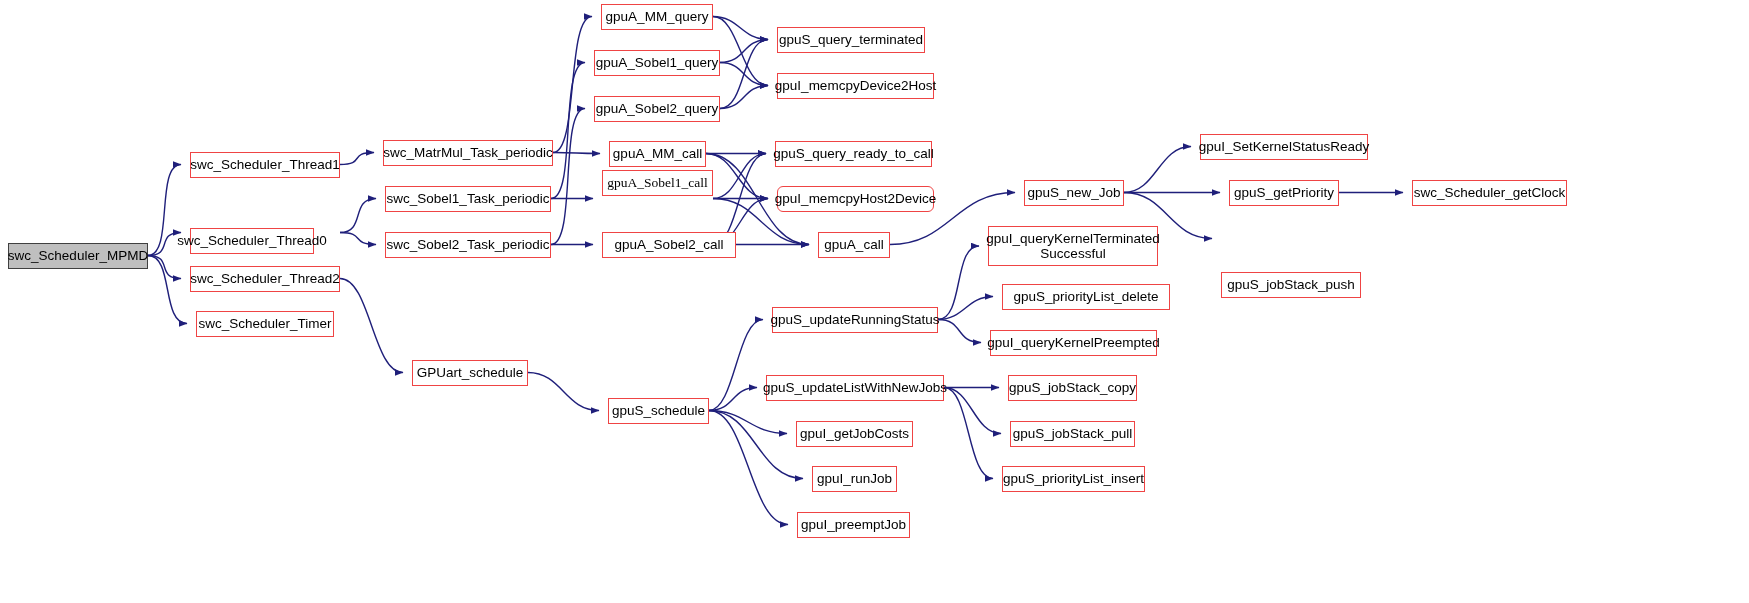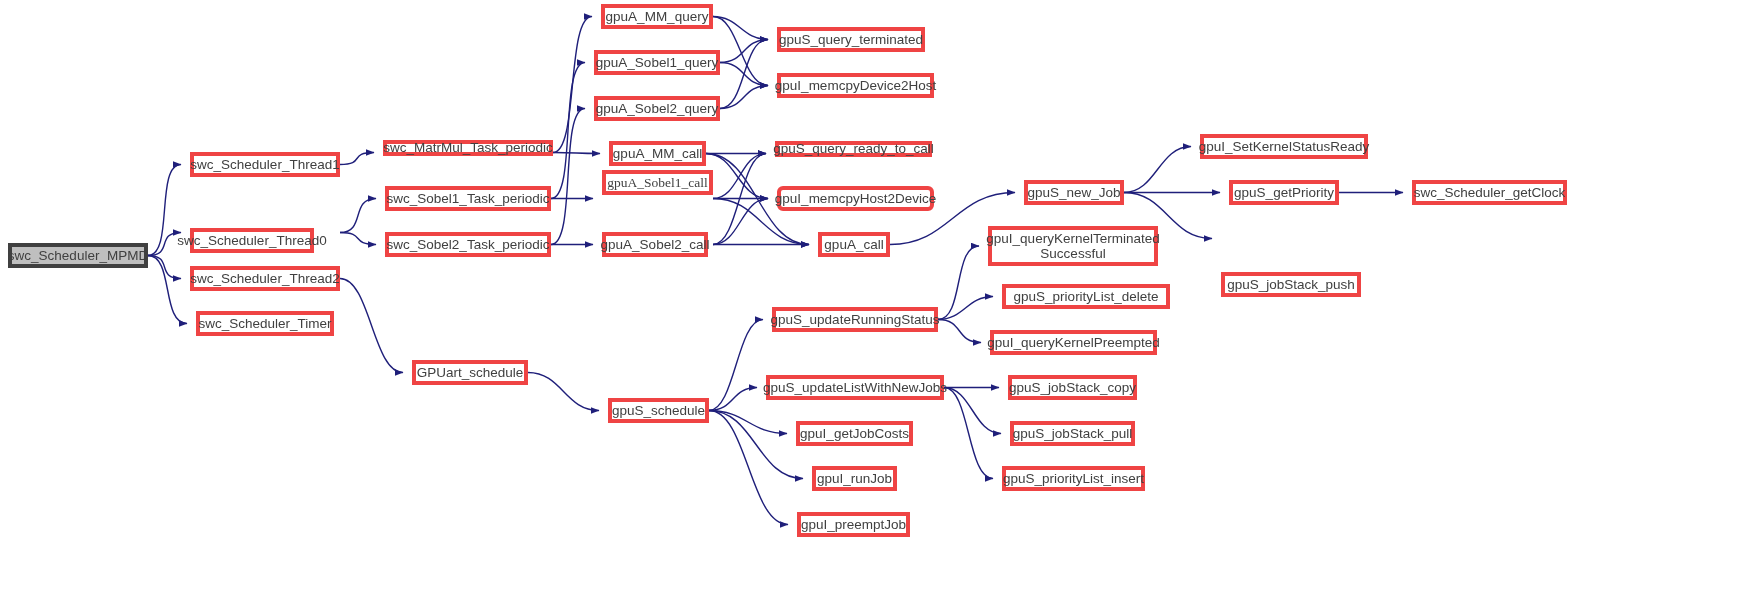--- a/index.html
+++ b/index.html
@@ -1,21 +1,21 @@
 <!DOCTYPE html>
 <html><head>
 <meta charset="utf-8">
 <style>
   html,body{margin:0;padding:0;background:#ffffff;}
   #canvas{position:relative;width:1749px;height:603px;background:#ffffff;
           font-family:"Liberation Sans", sans-serif;overflow:hidden;}
-  .node{position:absolute;box-sizing:border-box;border:4px solid #ef4444;
-        background:#ffffff;color:#404040;font-size:13.5px;line-height:1.15;
+  .node{position:absolute;box-sizing:border-box;border:1px solid #ef4444;
+        background:#ffffff;color:#000000;font-size:13.5px;line-height:1.15;
         display:flex;align-items:center;justify-content:center;text-align:center;
-        white-space:pre;padding:4px 5px;}
+        white-space:pre;padding:12px 5px;}
   .node.root{background:#bfbfbf;border-color:#404040;}
   .node.two-line{white-space:pre-line;line-height:1.12;}
   svg.edges{position:absolute;left:0;top:0;width:1749px;height:603px;pointer-events:none;}
 </style>
 </head>
 <body>
 
 <div id="canvas">
   <svg class="edges" id="edge-layer" viewBox="0 0 1749 603" xmlns="http://www.w3.org/2000/svg">
     <defs>
@@ -80,21 +80,21 @@
       <div class="node" style="left: 196px; top: 311px; width: 138px; height: 25px;">swc_Scheduler_Timer</div>
       <div class="node" style="left: 383px; top: 140px; width: 170px; height: 14px;">swc_MatrMul_Task_periodic</div>
       <div class="node" style="left: 385px; top: 186px; width: 166px; height: 25px; text-align: center;">swc_Sobel1_Task_periodic</div>
       <div class="node" style="left: 385px; top: 232px; width: 166px; height: 25px;">swc_Sobel2_Task_periodic</div>
       <div class="node" style="left: 412px; top: 360px; width: 116px; height: 25px;">GPUart_schedule</div>
       <div class="node" style="left: 601px; top: 4px; width: 112px; height: 25px;">gpuA_MM_query</div>
       <div class="node" style="left: 594px; top: 50px; width: 126px; height: 25px;">gpuA_Sobel1_query</div>
       <div class="node" style="left: 594px; top: 96px; width: 126px; height: 25px;">gpuA_Sobel2_query</div>
       <div class="node" style="left: 609px; top: 141px; width: 97px; height: 25px;">gpuA_MM_call</div>
       <div class="node" style="left: 602px; top: 170px; width: 111px; height: 25px; font-family: Liberation Serif, serif;">gpuA_Sobel1_call</div>
-      <div class="node" style="left: 602px; top: 232px; width: 106px; height: 25px;">gpuA_Sobel2_call</div>
+      <div class="node" style="left: 602px; top: 232px; width: 134px; height: 25px;">gpuA_Sobel2_call</div>
       <div class="node" style="left: 777px; top: 27px; width: 148px; height: 25px;">gpuS_query_terminated</div>
       <div class="node" style="left: 777px; top: 73px; width: 157px; height: 25px;">gpuI_memcpyDevice2Host</div>
       <div class="node" style="left: 775px; top: 141px; width: 157px; height: 14px;">gpuS_query_ready_to_call</div>
       <div class="node" style="left: 777px; top: 186px; width: 157px; height: 25px; border-radius: 6px;">gpuI_memcpyHost2Device</div>
       <div class="node" style="left: 818px; top: 232px; width: 72px; height: 25px;">gpuA_call</div>
       <div class="node" style="left: 608px; top: 398px; width: 101px; height: 25px;">gpuS_schedule</div>
       <div class="node" style="left: 772px; top: 307px; width: 166px; height: 25px;">gpuS_updateRunningStatus</div>
       <div class="node" style="left: 766px; top: 375px; width: 178px; height: 25px;">gpuS_updateListWithNewJobs</div>
       <div class="node" style="left: 796px; top: 421px; width: 117px; height: 25px;">gpuI_getJobCosts</div>
       <div class="node" style="left: 812px; top: 466px; width: 85px; height: 25px;">gpuI_runJob</div>

